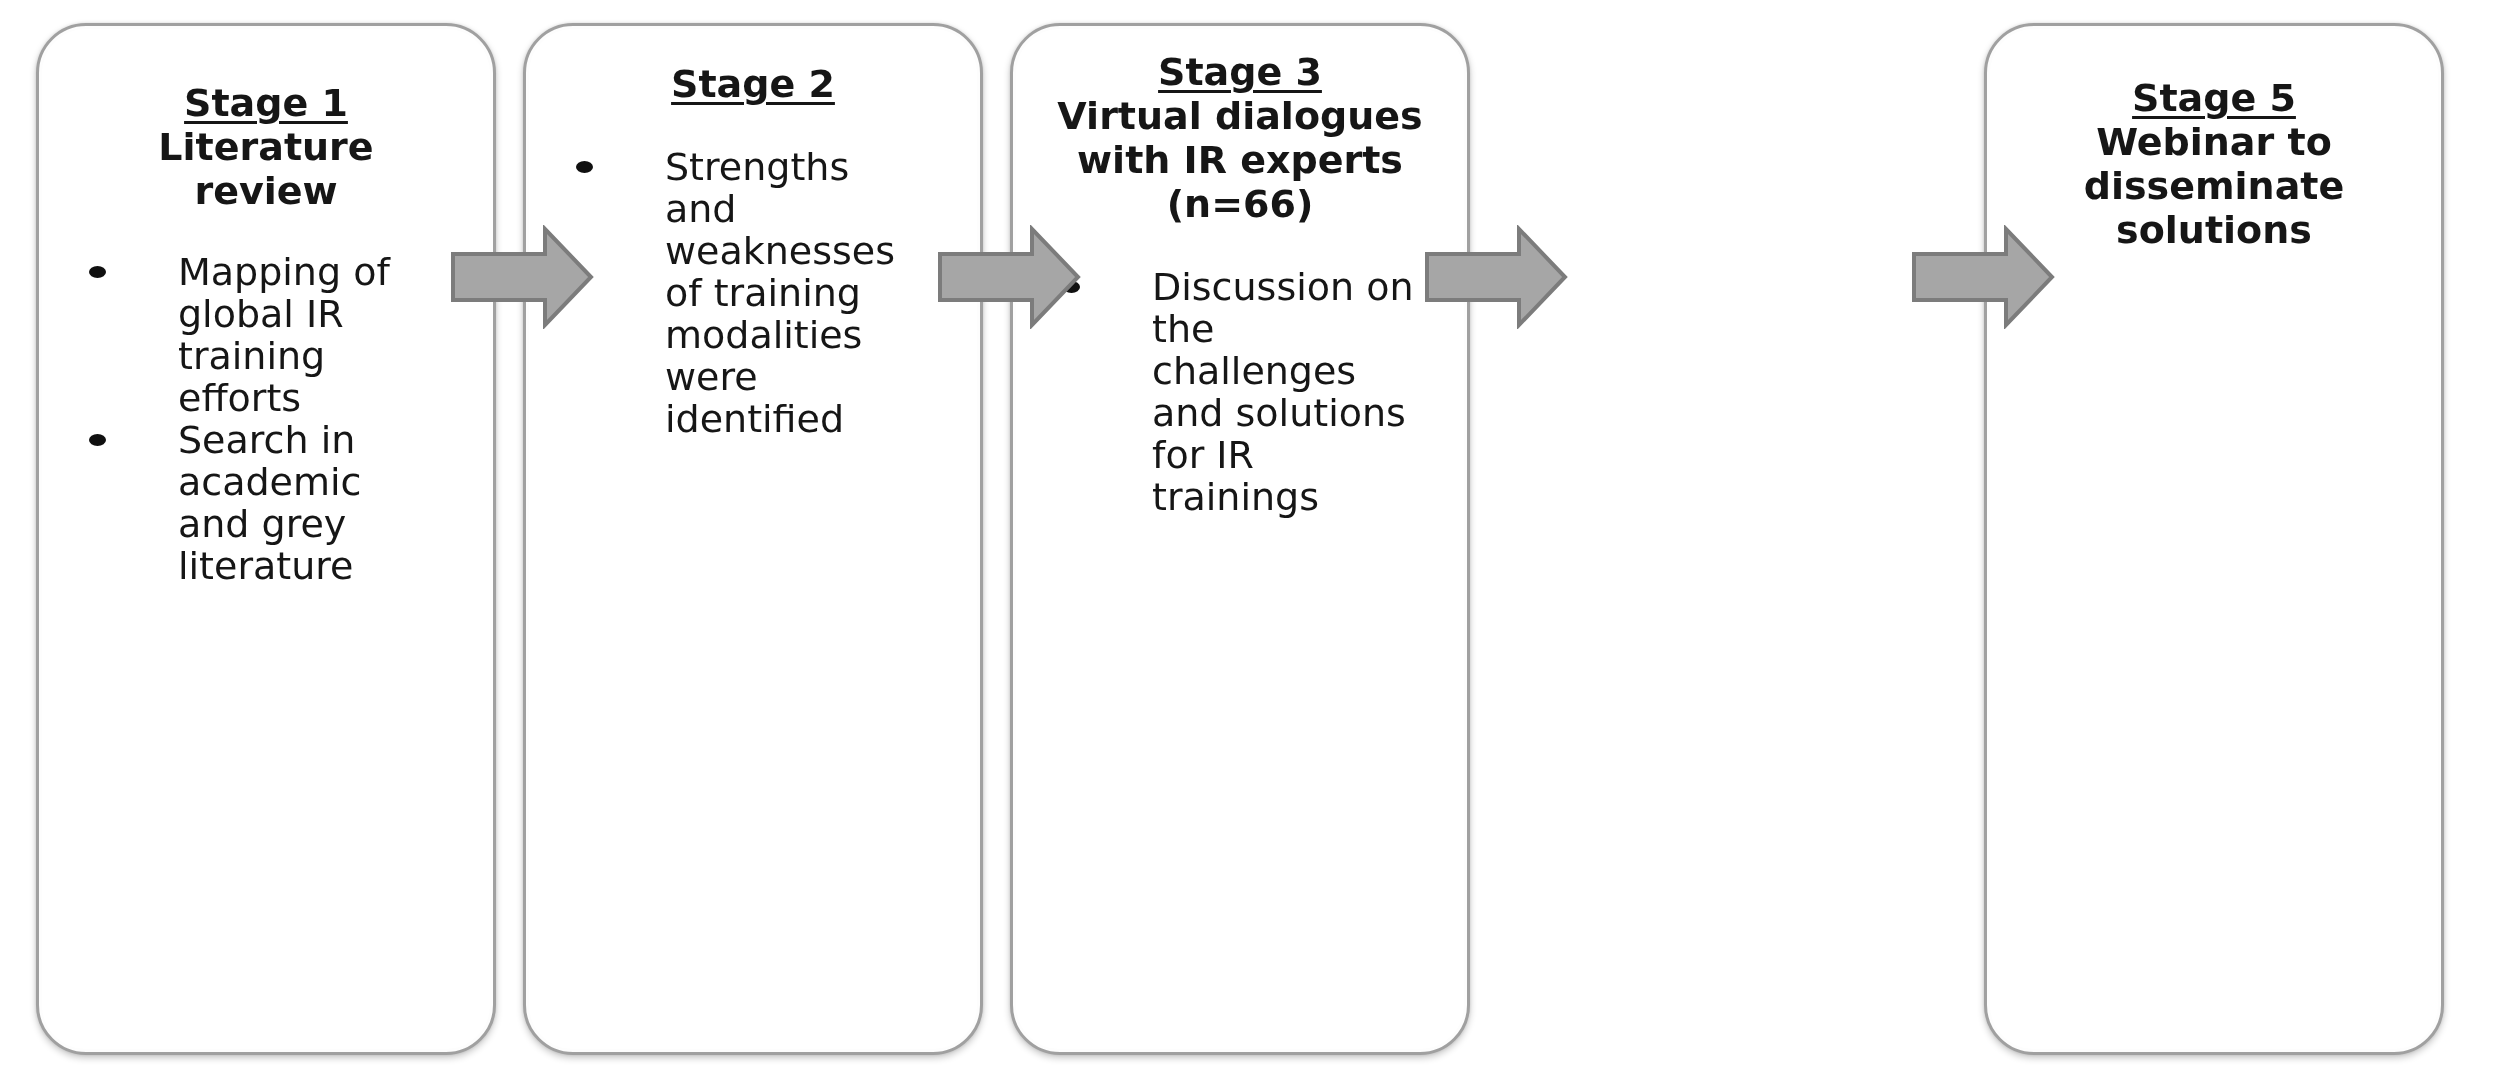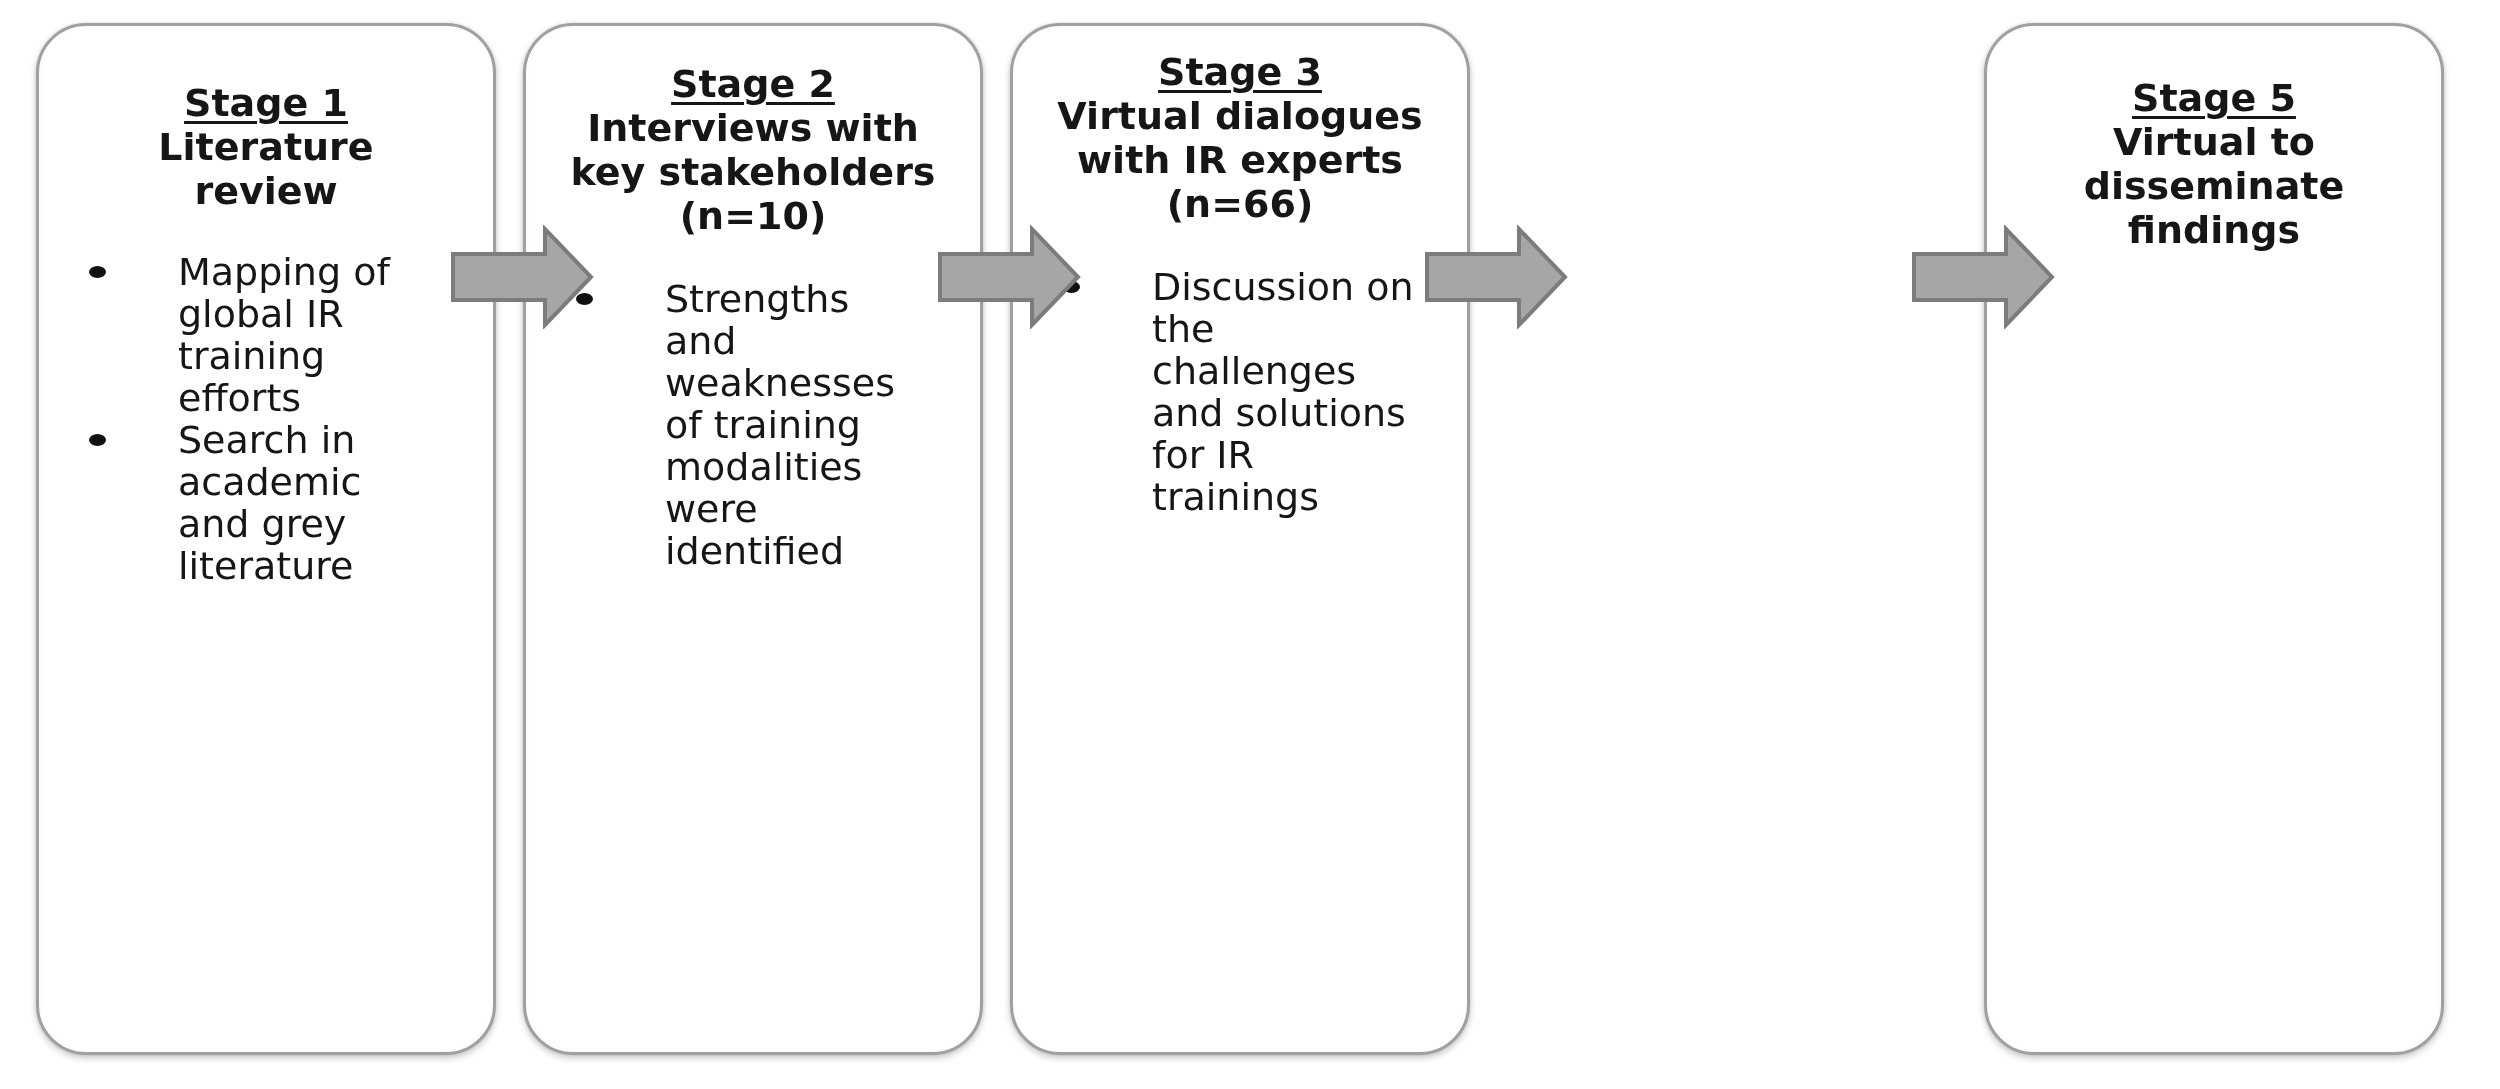--- a/index.html
+++ b/index.html
@@ -98,21 +98,20 @@
           <span class="bullet-text">Search in academic and grey literature</span>
         </li>
       </ul>
     </div>
   </section>
 
   <section class="card s2">
     <div class="card-body">
       <div class="card-title">
         <span class="heading">Stage 2</span>
-        <div class="subtitle">Interviews with key stakeholders (n=10)</div>
       </div>
       <ul class="bullets">
         <li class="bullet">
           <span class="dot"></span>
           <span class="bullet-text">Strengths and weaknesses of training modalities were identified</span>
         </li>
       </ul>
     </div>
   </section>
 
@@ -129,21 +128,21 @@
         </li>
       </ul>
     </div>
   </section>
 
 
   <section class="card s5">
     <div class="card-body">
       <div class="card-title">
         <span class="heading">Stage 5</span>
-        <div class="subtitle">Virtual to disseminate findings</div>
+        <div class="subtitle">Webinar to disseminate solutions</div>
       </div>
     </div>
   </section>
 
   <svg class="arrow a1" viewBox="0 0 144 104" aria-hidden="true">
     <polygon points="2,29 94,29 94,4 140,52 94,100 94,75 2,75"></polygon>
   </svg>
   <svg class="arrow a2" viewBox="0 0 144 104" aria-hidden="true">
     <polygon points="2,29 94,29 94,4 140,52 94,100 94,75 2,75"></polygon>
   </svg>

